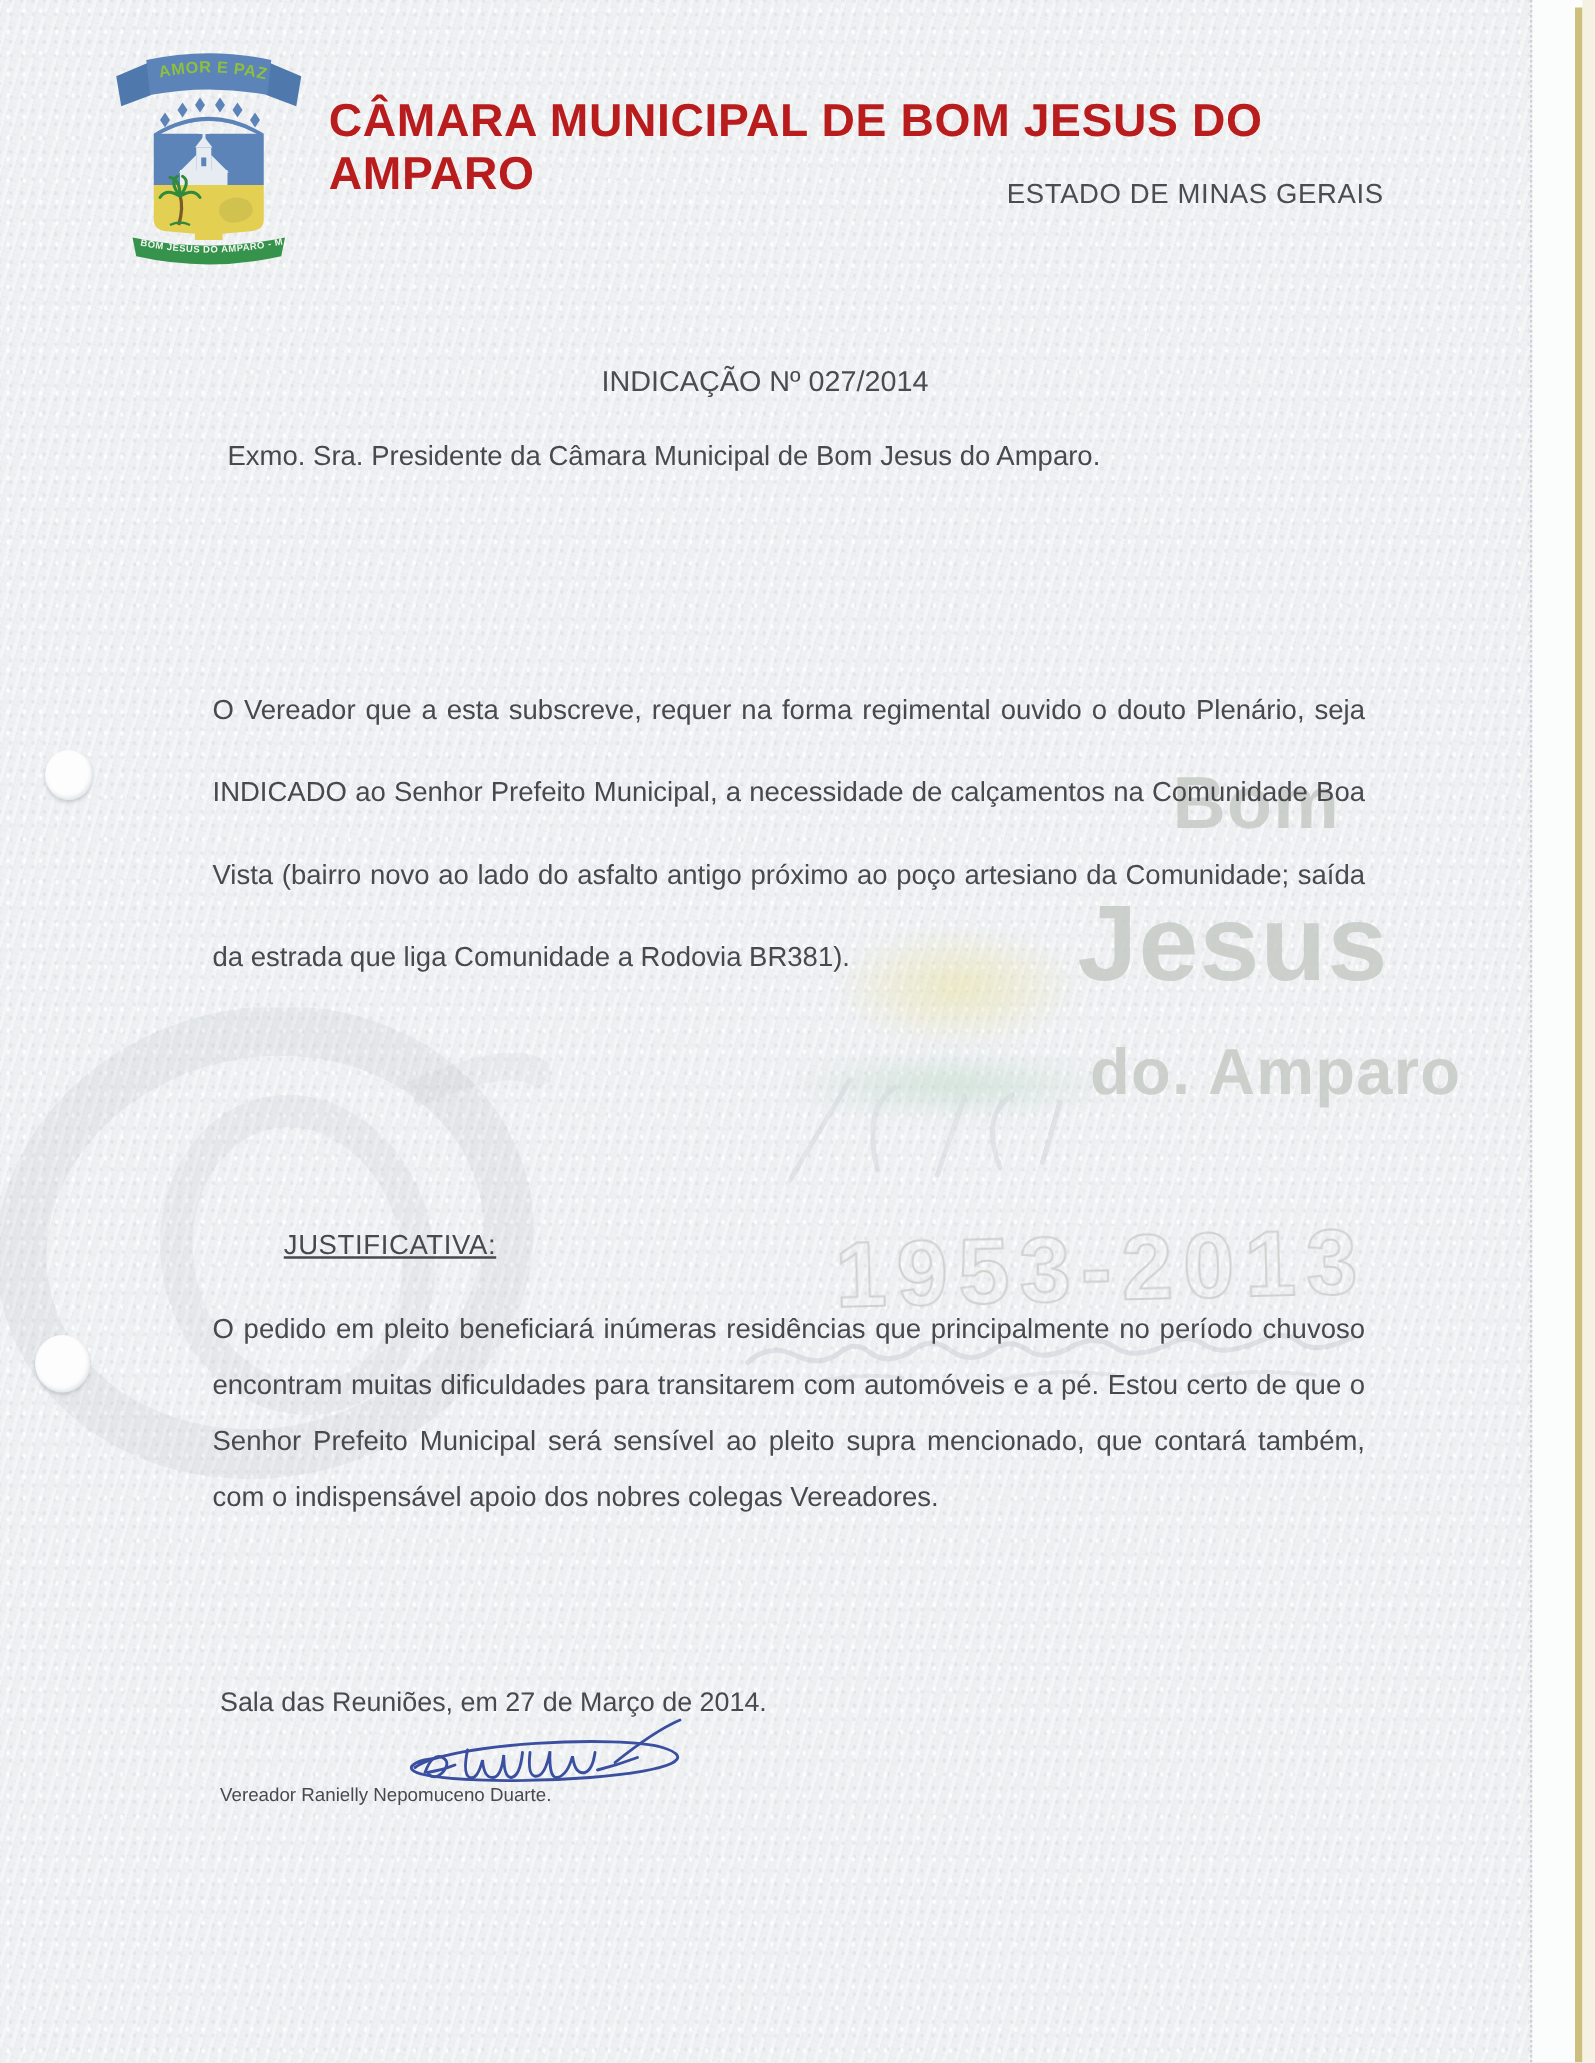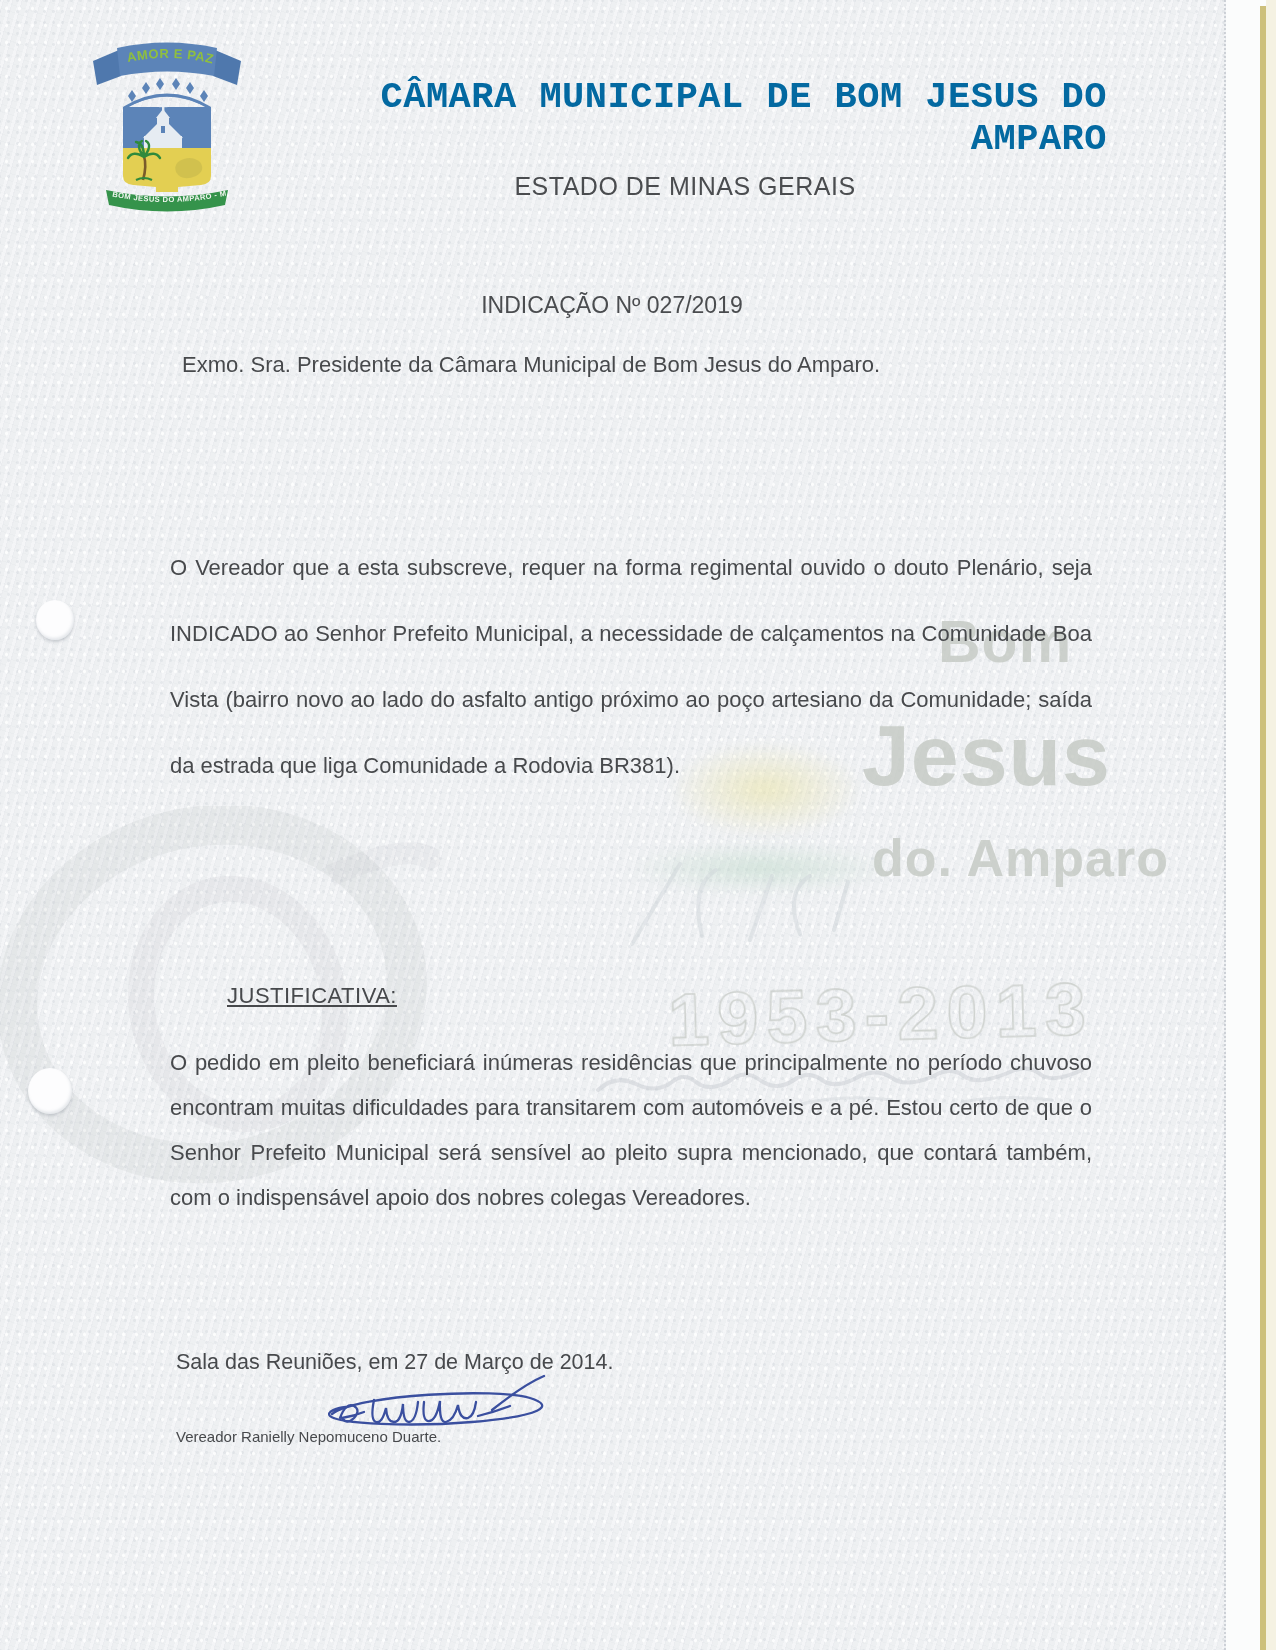--- a/index.html
+++ b/index.html
@@ -54,26 +54,26 @@
     position:absolute;z-index:3;border-radius:50%;background:#fdfdfe;
     box-shadow:0 2px 3px rgba(168,173,180,.55), inset -1px -2px 3px rgba(198,203,210,.45);
   }
   .hole-1{left:36px;top:600px;width:38px;height:40px;}
   .hole-2{left:28px;top:1068px;width:44px;height:46px;}
 
   
   .content{position:absolute;left:0;top:0;width:1224px;height:1650px;z-index:2;color:#46484b;}
   .crest{position:absolute;left:86px;top:30px;width:162px;height:182px;}
   .org-title{
-    position:absolute;left:263px;top:76px;width:844px;text-align:right;
-    font-size:37px;font-weight:bold;color:#0369a1;letter-spacing:.5px;font-family:Liberation Mono, monospace;
+    position:absolute;left:263px;top:76px;width:844px;text-align:left;
+    font-size:37px;font-weight:bold;color:#b91c1c;letter-spacing:.5px;
   }
   .state-subtitle{
-    position:absolute;left:263px;top:142px;width:844px;text-align:center;
-    font-size:25px;color:#4a4c4f;letter-spacing:.5px;margin-top:30px;
+    position:absolute;left:263px;top:142px;width:844px;text-align:right;
+    font-size:22px;color:#4a4c4f;letter-spacing:.5px;
   }
   .doc-title{
     position:absolute;left:0;top:292px;width:1224px;text-align:center;
     font-size:23px;color:#4a4c4f;
   }
   .addressee{position:absolute;left:170px;top:352px;font-size:22px;color:#47494c;margin-left:12px;}
   .body-par{
     position:absolute;left:170px;top:535px;width:922px;
     font-size:22px;line-height:66px;text-align:justify;color:#47494c;
   }
@@ -182,21 +182,21 @@
         <path d="M20,160 Q81,173 142,160 L139,175 Q81,188 23,175 Z" fill="#35934b"></path>
         <text font-size="7.6" font-weight="bold" fill="#f2f6f1" letter-spacing="0.4">
           <textPath href="#bannerArc" startOffset="2">BOM JESUS DO AMPARO - MG</textPath>
         </text>
       </g>
     </svg>
 
     <div class="org-title">CÂMARA MUNICIPAL DE BOM JESUS DO AMPARO</div>
     <div class="state-subtitle">ESTADO DE MINAS GERAIS</div>
 
-    <div class="doc-title">INDICAÇÃO Nº 027/2019</div>
+    <div class="doc-title">INDICAÇÃO Nº 027/2014</div>
     <div class="addressee">Exmo. Sra. Presidente da Câmara Municipal de Bom Jesus do Amparo.</div>
 
     <div class="body-par">O Vereador que a esta subscreve, requer na forma regimental ouvido o douto Plenário, seja INDICADO ao Senhor Prefeito Municipal, a necessidade de calçamentos na Comunidade Boa Vista (bairro novo ao lado do asfalto antigo próximo ao poço artesiano da Comunidade; saída da estrada que liga Comunidade a Rodovia BR381).</div>
 
     <div class="just-head">JUSTIFICATIVA:</div>
     <div class="just-par">O pedido em pleito beneficiará inúmeras residências que principalmente no período chuvoso encontram muitas dificuldades para transitarem com automóveis e a pé. Estou certo de que o Senhor Prefeito Municipal será sensível ao pleito supra mencionado, que contará também, com o indispensável apoio dos nobres colegas Vereadores.</div>
 
     <div class="dateline">Sala das Reuniões, em 27 de Março de 2014.</div>
 
     <svg class="signature" width="280" height="64" viewBox="0 0 280 64">

